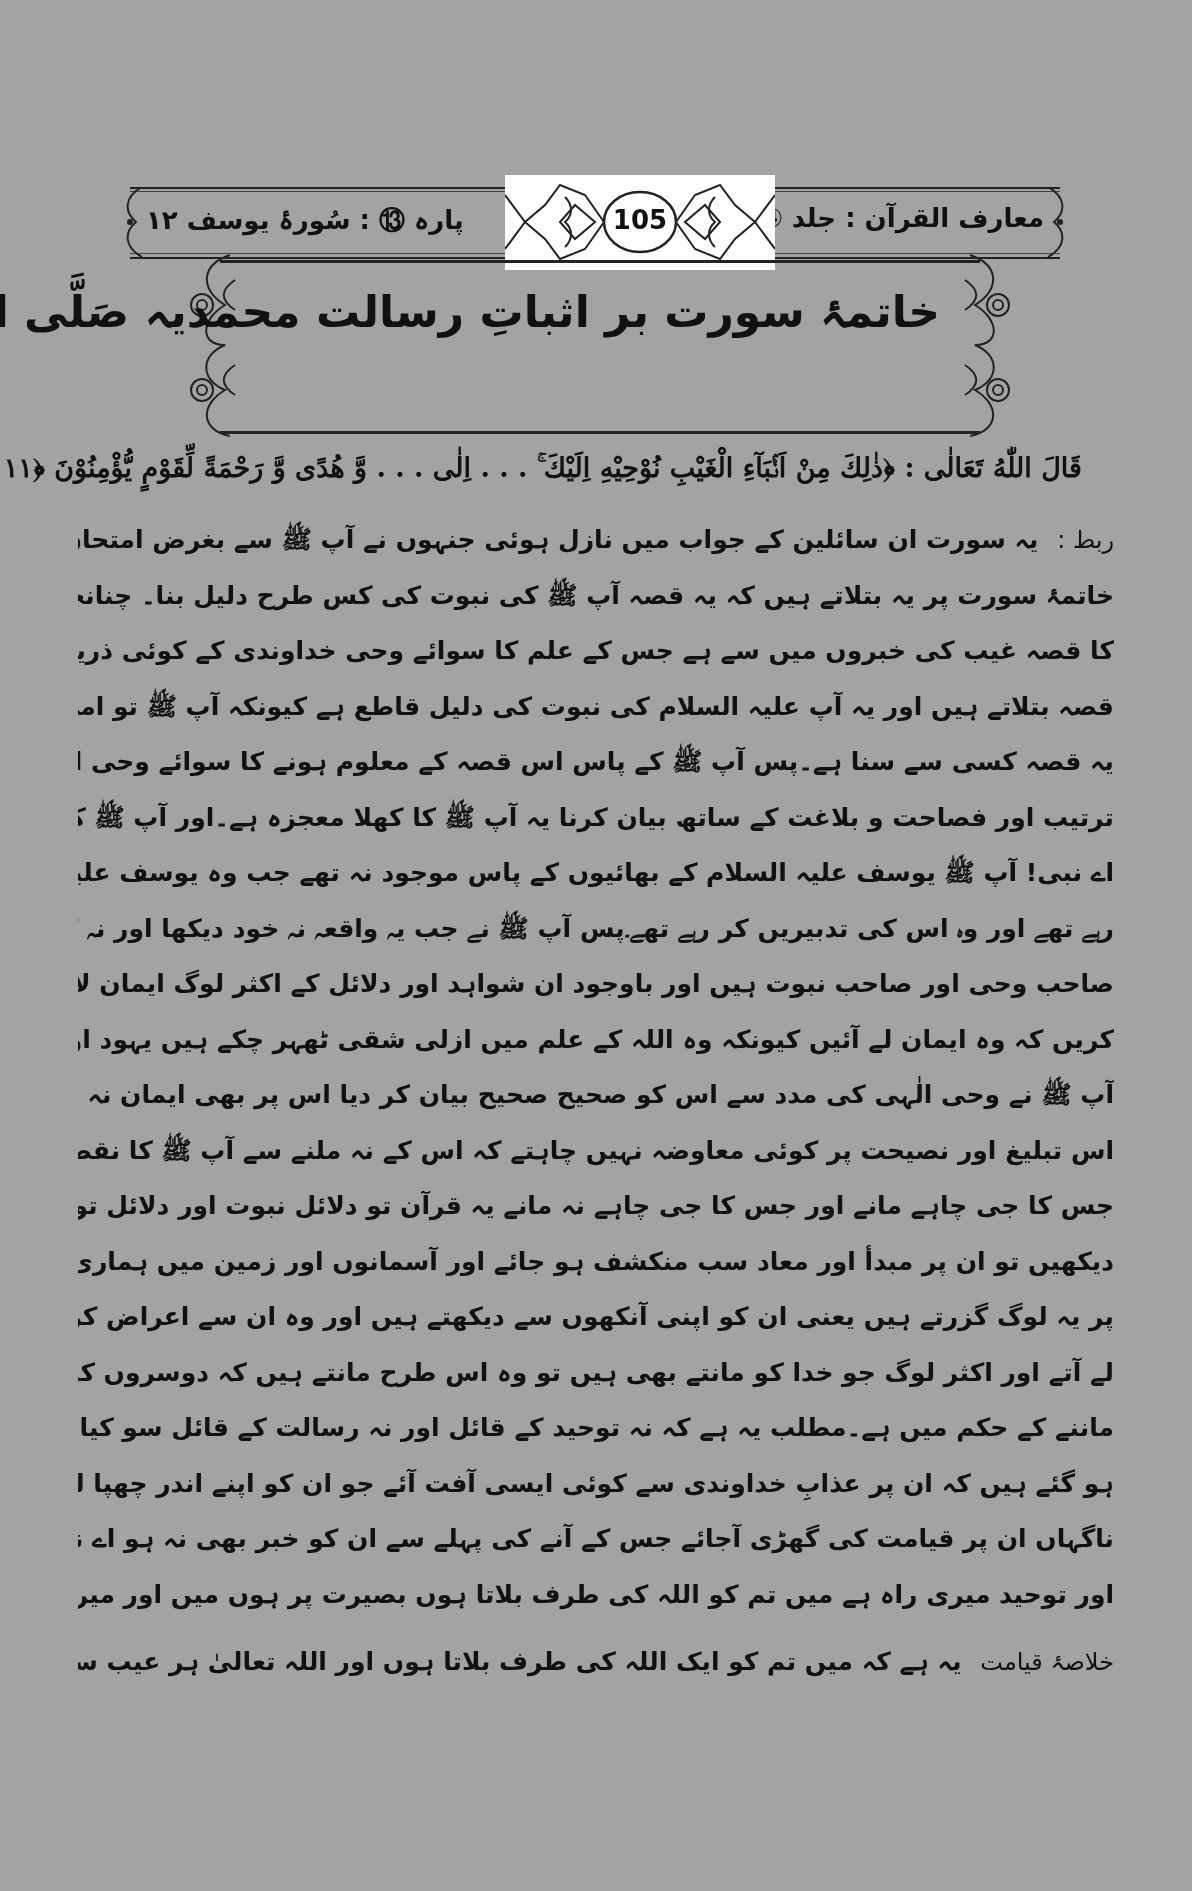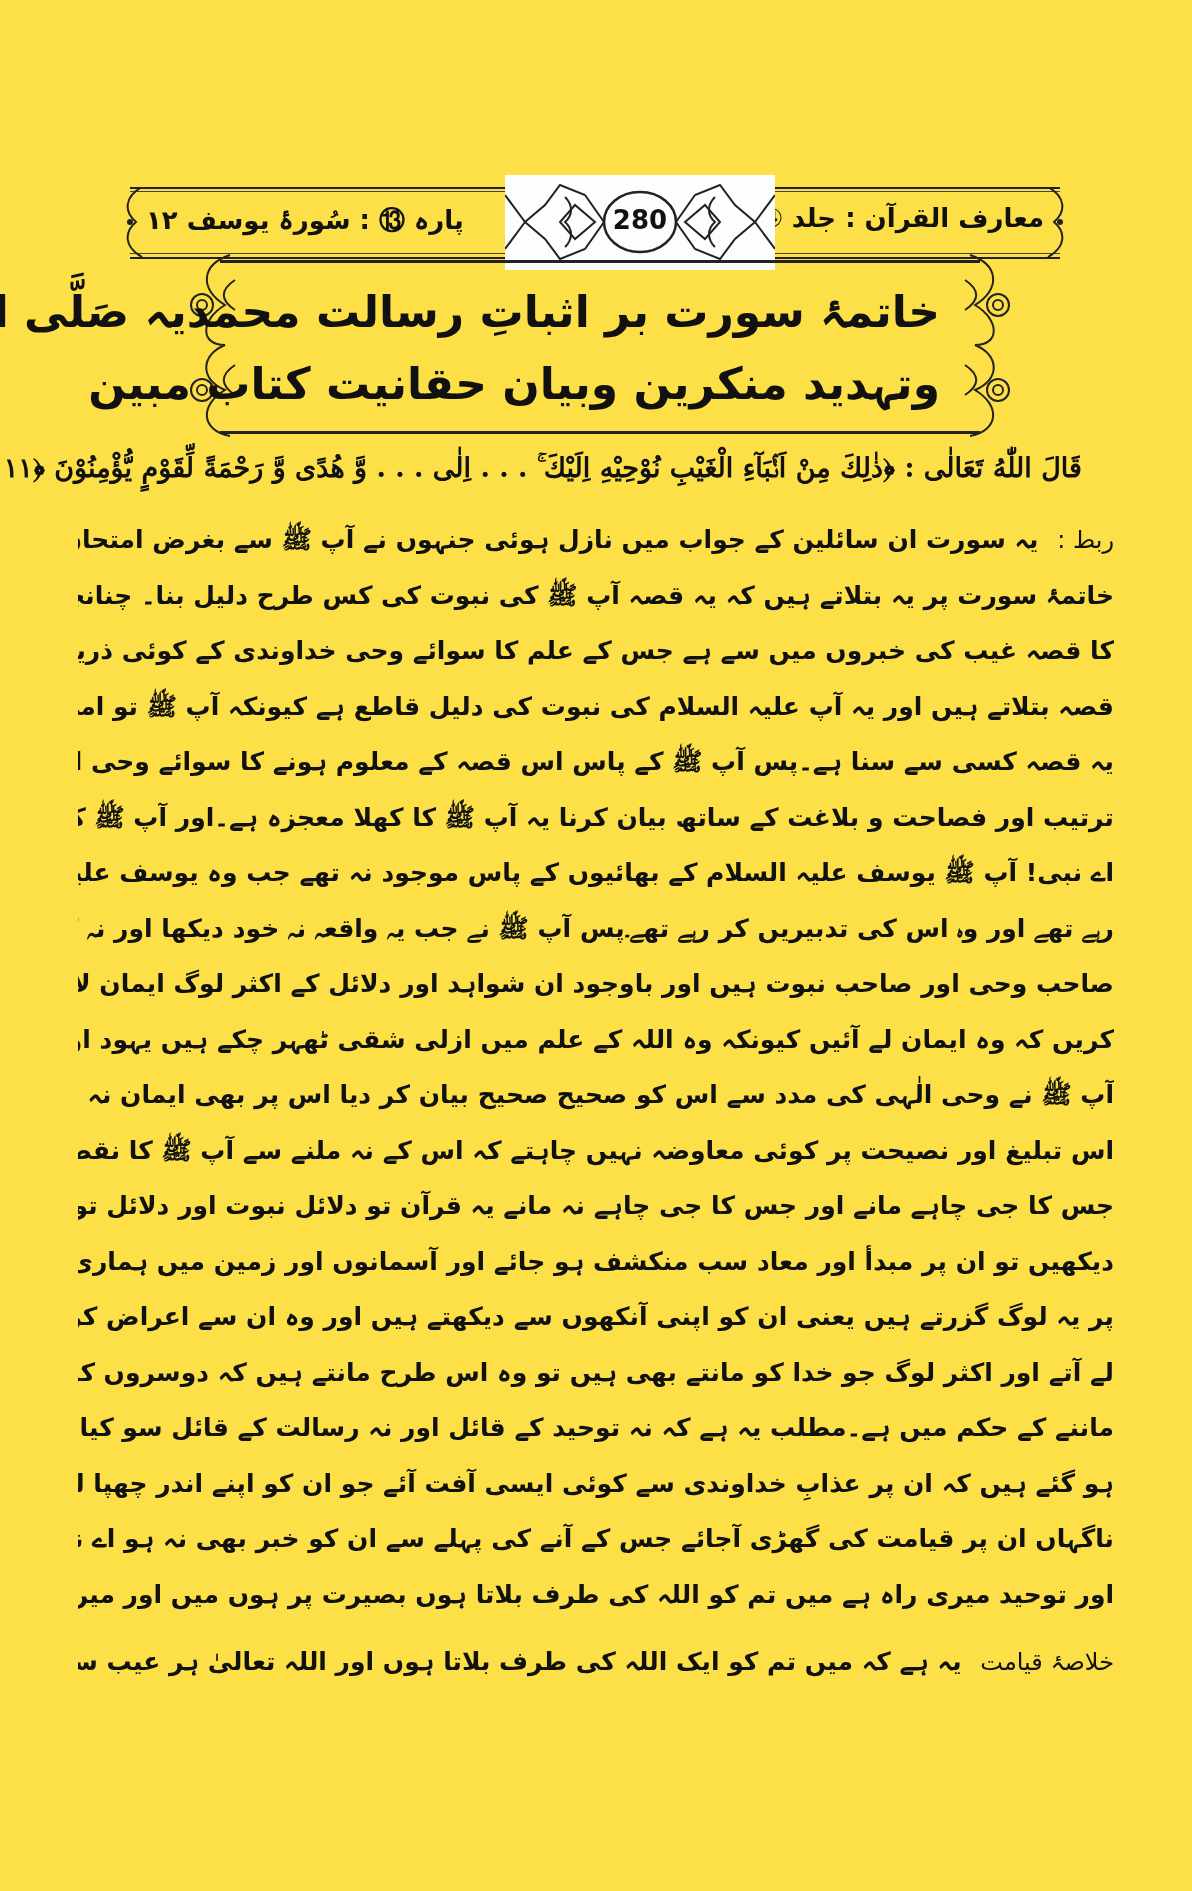--- a/index.html
+++ b/index.html
@@ -1,18 +1,18 @@
 <!DOCTYPE html>
 <html><head>
 <meta charset="utf-8">
 <style>
   html, body { margin:0; padding:0; background:#ffffff; }
   body { width:1192px; height:1891px; position:relative; overflow:hidden;
          font-family:"DejaVu Sans", sans-serif; color:#111; }
-  .page { position:absolute; left:0; top:0; width:1192px; height:1891px; background:#fde047; }
+  .page { position:absolute; left:0; top:0; width:1192px; height:1891px; background:#a3a3a3; }
 
   
   .header { position:absolute; left:130px; top:175px; width:930px; height:95px; }
   .header .rule { position:absolute; left:0; right:0; height:0; border-top:2px solid #222; }
   .header .rule.top { top:12px; }
   .header .rule.bottom { top:82px; }
   .header .rule.top2 { top:16px; border-top:1px solid #444; }
   .header .rule.bottom2 { top:78px; border-top:1px solid #444; }
   .hdr-cap { position:absolute; width:28px; height:70px; top:12px; }
   .hdr-cap.left { left:-14px; }
@@ -79,21 +79,21 @@
           <path d="M99 47 L80 20 L55 10 L40 30 L20 47 L40 64 L55 84 L80 74 Z"></path>
           <path d="M90 47 L70 30 L55 47 L70 64 Z"></path>
           <path d="M20 47 L0 20 M20 47 L0 74"></path>
           <path d="M171 47 L190 20 L215 10 L230 30 L250 47 L230 64 L215 84 L190 74 Z"></path>
           <path d="M180 47 L200 30 L215 47 L200 64 Z"></path>
           <path d="M250 47 L270 20 M250 47 L270 74"></path>
           <path d="M60 22 C68 30 68 40 60 47 C68 54 68 64 60 72"></path>
           <path d="M210 22 C202 30 202 40 210 47 C202 54 202 64 210 72"></path>
         </g>
       </svg>
-      <div class="page-no">280</div>
+      <div class="page-no">105</div>
     </div>
   </div>
 
   <div class="title-frame">
     <div class="tline a"></div>
     <div class="tline b"></div>
 
     <svg class="side-orn left" viewBox="0 0 70 190">
       <g fill="none" stroke="#222" stroke-width="2">
         <path d="M50 5 C20 15 20 40 45 55 C20 70 20 95 45 95 C20 105 20 130 45 140 C20 155 20 180 50 186"></path>
@@ -109,21 +109,20 @@
         <path d="M20 5 C50 15 50 40 25 55 C50 70 50 95 25 95 C50 105 50 130 25 140 C50 155 50 180 20 186"></path>
         <circle cx="48" cy="55" r="11"></circle>
           <circle cx="48" cy="55" r="5"></circle>
         <circle cx="48" cy="140" r="11"></circle>
           <circle cx="48" cy="140" r="5"></circle>
         <path d="M15 30 C30 40 30 50 15 60 M15 115 C30 125 30 135 15 145"></path>
       </g>
     </svg>
 
     <div class="title-line l1">خاتمۂ سورت بر اثباتِ رسالت محمدیہ صَلَّى اللّٰهُ عَلَيْهِ وَسَلَّم</div>
-    <div class="title-line l2">وتہدید منکرین وبیان حقانیت کتاب مبین</div>
   </div>
 
   <div class="verse">قَالَ اللّٰهُ تَعَالٰى : ﴿ذٰلِكَ مِنْ اَنْۢبَآءِ الْغَيْبِ نُوْحِيْهِ اِلَيْكَ ۚ . . . اِلٰى . . . وَّ هُدًى وَّ رَحْمَةً لِّقَوْمٍ يُّؤْمِنُوْنَ ﴿١١١﴾</div>
 
   <div class="body">
     <div class="line">
       <span class="heading">ربط :</span>
       <span>یہ سورت ان سائلین کے جواب میں نازل ہوئی جنہوں نے آپ ﷺ سے بغرض امتحان یوسف علیہ السلام کا قصہ دریافت کیا تھا۔اب</span>
     </div>
     <div class="line">خاتمۂ سورت پر یہ بتلاتے ہیں کہ یہ قصہ آپ ﷺ کی نبوت کی کس طرح دلیل بنا۔ چنانچہ فرماتے ہیں: یہ احسن القصص یعنی یوسف علیہ السلام</div>

